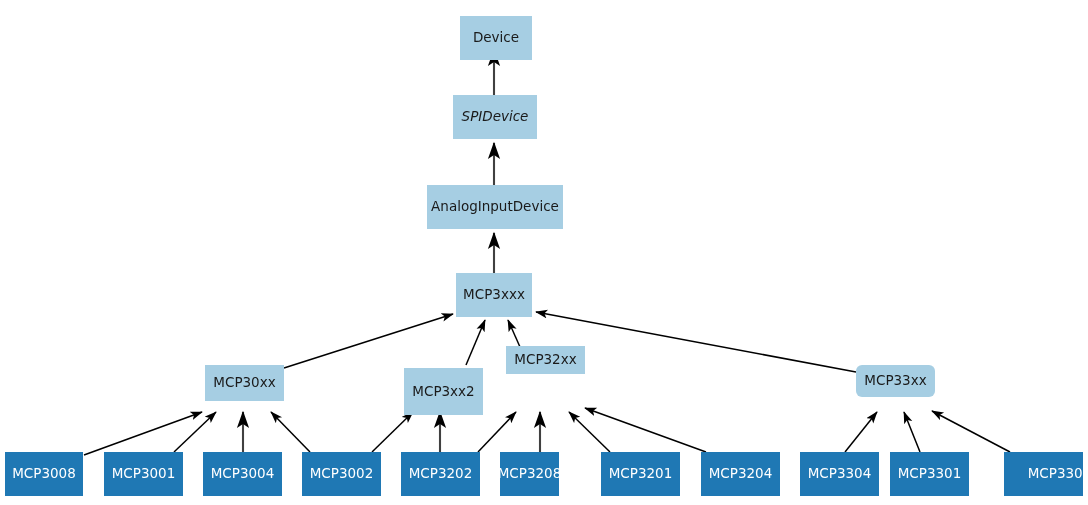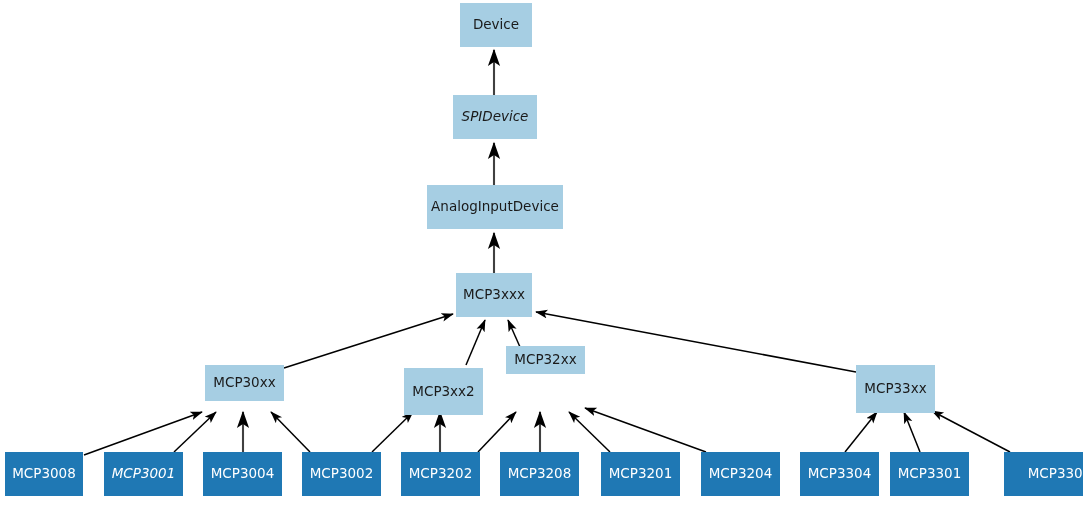--- a/index.html
+++ b/index.html
@@ -82,60 +82,60 @@
         <line x1="540" y1="452" x2="540" y2="412" stroke="#404040" stroke-width="2.1" marker-end="url(#arrowhead-stem)"></line>
         <line x1="610" y1="452" x2="569" y2="412" stroke="#000000" stroke-width="1.5" marker-end="url(#arrowhead)"></line>
         <line x1="706" y1="452" x2="585" y2="408" stroke="#000000" stroke-width="1.5" marker-end="url(#arrowhead)"></line>
         <line x1="845" y1="452" x2="877" y2="412" stroke="#000000" stroke-width="1.5" marker-end="url(#arrowhead)"></line>
         <line x1="920" y1="452" x2="904" y2="412" stroke="#000000" stroke-width="1.5" marker-end="url(#arrowhead)"></line>
         <line x1="1010" y1="452" x2="932" y2="411" stroke="#000000" stroke-width="1.5" marker-end="url(#arrowhead)"></line>
       </g>
   </svg>
 
   <div id="node-layer">
-      <div class="node tier-base" style="left: 460px; top: 3px; width: 72px; height: 44px;">
+      <div class="node tier-base" style="left: 460px; top: 16px; width: 72px; height: 44px;">
         <span class="node-label">Device</span>
       </div>
       <div class="node tier-base" style="left: 453px; top: 95px; width: 84px; height: 44px; font-style: italic;">
         <span class="node-label">SPIDevice</span>
       </div>
       <div class="node tier-base" style="left: 427px; top: 185px; width: 136px; height: 44px;">
         <span class="node-label">AnalogInputDevice</span>
       </div>
       <div class="node tier-base" style="left: 456px; top: 273px; width: 76px; height: 44px;">
         <span class="node-label">MCP3xxx</span>
       </div>
       <div class="node tier-base" style="left: 205px; top: 365px; width: 79px; height: 36px;">
         <span class="node-label">MCP30xx</span>
       </div>
       <div class="node tier-base" style="left: 404px; top: 368px; width: 79px; height: 47px;">
         <span class="node-label">MCP3xx2</span>
       </div>
       <div class="node tier-base" style="left: 506px; top: 346px; width: 79px; height: 28px;">
         <span class="node-label">MCP32xx</span>
       </div>
-      <div class="node tier-base" style="left: 856px; top: 365px; width: 79px; height: 48px;">
+      <div class="node tier-base" style="left: 856px; top: 365px; width: 79px; height: 32px; border-radius: 6px;">
         <span class="node-label">MCP33xx</span>
       </div>
       <div class="node tier-leaf" style="left: 5px; top: 452px; width: 78px; height: 44px;">
         <span class="node-label">MCP3008</span>
       </div>
-      <div class="node tier-leaf" style="left: 104px; top: 452px; width: 79px; height: 44px; font-style: italic;">
+      <div class="node tier-leaf" style="left: 104px; top: 452px; width: 79px; height: 44px;">
         <span class="node-label">MCP3001</span>
       </div>
       <div class="node tier-leaf" style="left: 203px; top: 452px; width: 79px; height: 44px;">
         <span class="node-label">MCP3004</span>
       </div>
       <div class="node tier-leaf" style="left: 302px; top: 452px; width: 79px; height: 44px; align-items: center;">
         <span class="node-label">MCP3002</span>
       </div>
       <div class="node tier-leaf" style="left: 401px; top: 452px; width: 79px; height: 44px;">
         <span class="node-label">MCP3202</span>
       </div>
-      <div class="node tier-leaf" style="left: 500px; top: 452px; width: 79px; height: 44px;">
+      <div class="node tier-leaf" style="left: 500px; top: 452px; width: 59px; height: 44px;">
         <span class="node-label">MCP3208</span>
       </div>
       <div class="node tier-leaf" style="left: 601px; top: 452px; width: 79px; height: 44px;">
         <span class="node-label">MCP3201</span>
       </div>
       <div class="node tier-leaf" style="left: 701px; top: 452px; width: 79px; height: 44px;">
         <span class="node-label">MCP3204</span>
       </div>
       <div class="node tier-leaf" style="left: 800px; top: 452px; width: 79px; height: 44px;">
         <span class="node-label">MCP3304</span>

